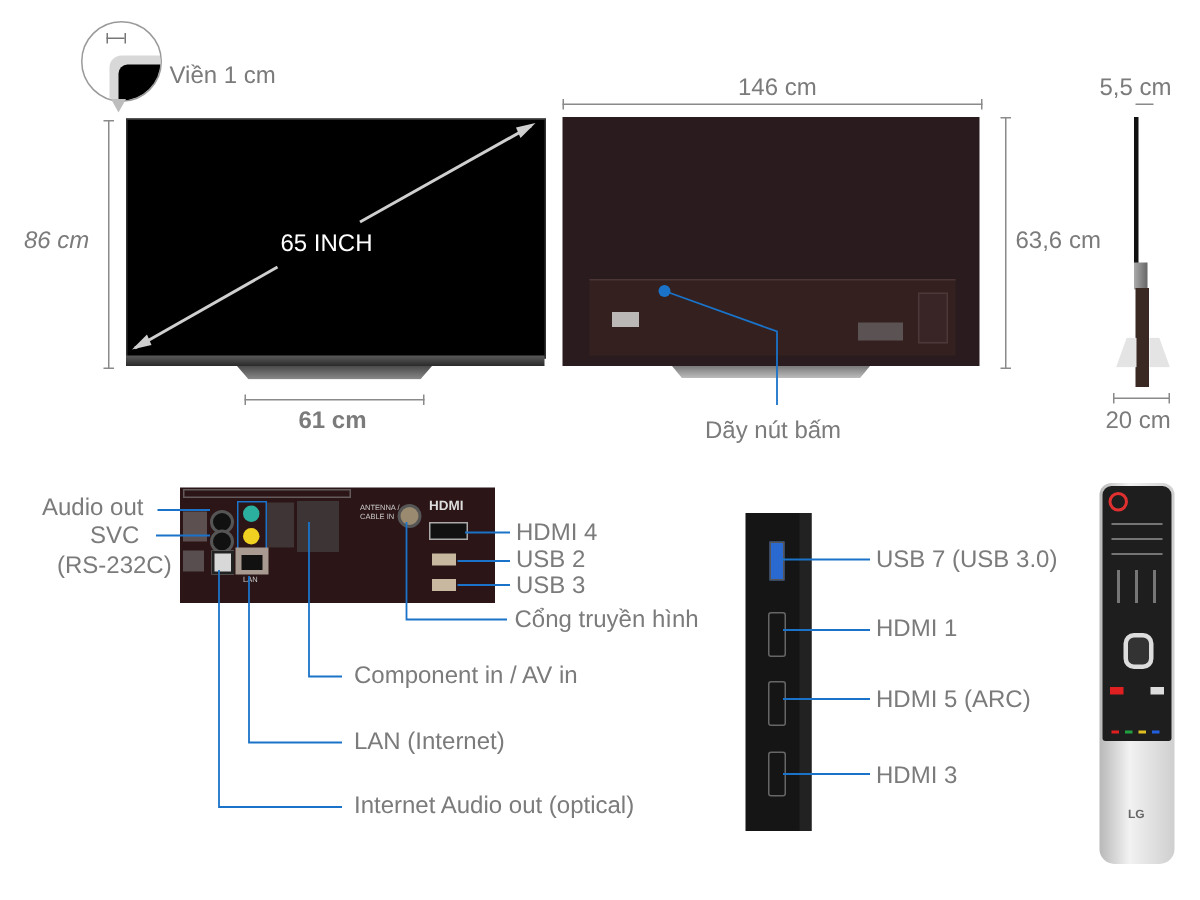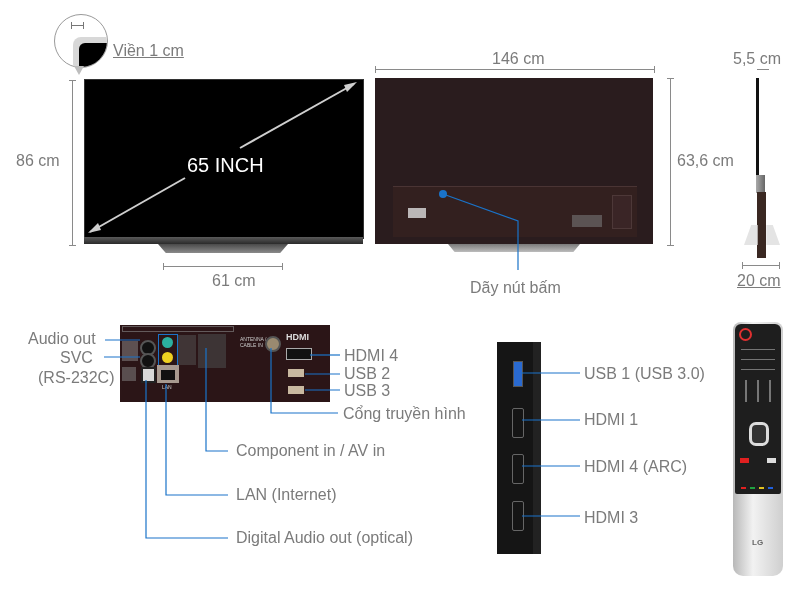--- a/index.html
+++ b/index.html
@@ -18,43 +18,43 @@
 <div>
 
   <div class="abs" style="left:54px;top:14px;width:52px;height:52px;border-radius:50%;border:1.5px solid #9a9a9a;background:#fff;overflow:hidden;">
     <div class="abs" style="left:18px;top:22px;width:40px;height:36px;background:#d8d8d8;border-radius:8px 0 0 0;"></div>
     <div class="abs" style="left:24px;top:28px;width:34px;height:30px;background:#000;border-radius:6px 0 0 0;"></div>
     <div class="abs" style="left:16px;top:10px;width:12px;height:1px;background:#777;"></div>
     <div class="abs" style="left:16px;top:7px;width:1px;height:7px;background:#777;"></div>
     <div class="abs" style="left:28px;top:7px;width:1px;height:7px;background:#777;"></div>
   </div>
   <div class="abs" style="left:74px;top:66px;width:0;height:0;border-left:5px solid transparent;border-right:5px solid transparent;border-top:9px solid #bdbdbd;"></div>
-  <span class="lbl" style="left:113px;top:43px;text-decoration:underline;">Viền 1 cm</span>
+  <span class="lbl" style="left:113px;top:43px;">Viền 1 cm</span>
 
   <div class="dimline" style="left:72px;top:80px;width:1px;height:166px;"></div>
   <div class="dimline" style="left:69px;top:80px;width:7px;height:1px;"></div>
   <div class="dimline" style="left:69px;top:245px;width:7px;height:1px;"></div>
-  <span class="lbl" style="left:16px;top:153px;">86 cm</span>
+  <span class="lbl" style="left:16px;top:153px;font-style:italic;">86 cm</span>
 
   <div class="abs" style="left:84px;top:79px;width:278px;height:158px;background:#000;border:1px solid #333;"></div>
   <div class="abs" style="left:84px;top:237px;width:279px;height:7px;background:linear-gradient(#5a5a5a,#2a2a2a);"></div>
   <div class="abs" style="left:158px;top:244px;width:130px;height:9px;background:linear-gradient(#4a4a4a,#8a8a8a);clip-path:polygon(0 0,100% 0,94% 100%,6% 100%);"></div>
 
   <svg style="left:0;top:0;width:800px;height:600px;pointer-events:none;">
     <line x1="90" y1="232" x2="185" y2="178" stroke="#cfcfcf" stroke-width="2"></line>
     <line x1="240" y1="148" x2="354" y2="84" stroke="#cfcfcf" stroke-width="2"></line>
     <polygon points="88,233 98,223 101,230" fill="#cfcfcf"></polygon>
     <polygon points="357,82 347,92 344,85" fill="#cfcfcf"></polygon>
   </svg>
-  <span class="lbl lbl-lg" style="left:187px;top:155px;color:#ffffff;font-size:20px;">65 INCH</span>
+  <span class="lbl lbl-lg" style="left:187px;top:155px;color:#ffffff;font-size:16px;">65 INCH</span>
 
   <div class="dimline" style="left:163px;top:266px;width:120px;height:1px;"></div>
   <div class="dimline" style="left:163px;top:263px;width:1px;height:7px;"></div>
   <div class="dimline" style="left:282px;top:263px;width:1px;height:7px;"></div>
-  <span class="lbl" style="left:212px;top:273px;">61 cm</span>
+  <span class="lbl" style="left:199px;top:273px;font-weight:bold;">61 cm</span>
 </div>
 
 <div>
   <div class="dimline" style="left:375px;top:69px;width:280px;height:1px;"></div>
   <div class="dimline" style="left:375px;top:66px;width:1px;height:7px;"></div>
   <div class="dimline" style="left:654px;top:66px;width:1px;height:7px;"></div>
   <span class="lbl" style="left:492px;top:51px;">146 cm</span>
 
   <div class="abs" style="left:375px;top:78px;width:278px;height:166px;background:#2a1c1e;"></div>
   <div class="abs" style="left:393px;top:186px;width:244px;height:50px;background:#33201f;border-top:1px solid #4a3434;"></div>
@@ -79,21 +79,21 @@
   <span class="lbl" style="left:733px;top:51px;">5,5 cm</span>
   <div class="dimline" style="left:757px;top:69px;width:12px;height:1px;"></div>
   <div class="abs" style="left:756px;top:78px;width:3px;height:102px;background:#111;"></div>
   <div class="abs" style="left:756px;top:175px;width:9px;height:18px;background:linear-gradient(90deg,#aaa,#666);"></div>
   <div class="abs" style="left:757px;top:192px;width:9px;height:66px;background:#3a2822;"></div>
   <div class="abs" style="left:744px;top:225px;width:36px;height:20px;background:#e4e4e4;clip-path:polygon(20% 0,38% 0,38% 100%,0 100%);"></div>
   <div class="abs" style="left:744px;top:225px;width:36px;height:20px;background:#e4e4e4;clip-path:polygon(62% 0,80% 0,100% 100%,62% 100%);"></div>
   <div class="dimline" style="left:742px;top:265px;width:38px;height:1px;"></div>
   <div class="dimline" style="left:742px;top:262px;width:1px;height:7px;"></div>
   <div class="dimline" style="left:779px;top:262px;width:1px;height:7px;"></div>
-  <span class="lbl" style="left:737px;top:273px;text-decoration:underline;">20 cm</span>
+  <span class="lbl" style="left:737px;top:273px;">20 cm</span>
 </div>
 
 <div>
   <div class="abs" style="left:120px;top:325px;width:210px;height:77px;background:#2b1517;"></div>
   <div class="abs" style="left:122px;top:326px;width:110px;height:4px;border:1px solid #888;opacity:.6;"></div>
 
   <div class="abs" style="left:140px;top:340px;width:12px;height:12px;border-radius:50%;background:#111;border:2px solid #555;"></div>
   <div class="abs" style="left:140px;top:353px;width:12px;height:12px;border-radius:50%;background:#111;border:2px solid #555;"></div>
   <div class="abs" style="left:122px;top:341px;width:16px;height:20px;background:#aaa;opacity:.4;"></div>
 
@@ -133,41 +133,41 @@
 
   <span class="lbl" style="left:28px;top:331px;">Audio out</span>
   <span class="lbl" style="left:60px;top:350px;">SVC</span>
   <span class="lbl" style="left:38px;top:370px;">(RS-232C)</span>
   <span class="lbl" style="left:344px;top:348px;text-align:center;">HDMI 4</span>
   <span class="lbl" style="left:344px;top:366px;">USB 2</span>
   <span class="lbl" style="left:344px;top:383px;">USB 3</span>
   <span class="lbl" style="left:343px;top:406px;">Cổng truyền hình</span>
   <span class="lbl" style="left:236px;top:443px;text-align:center;">Component in / AV in</span>
   <span class="lbl" style="left:236px;top:487px;">LAN (Internet)</span>
-  <span class="lbl" style="left:236px;top:530px;">Digital Audio out (optical)</span>
+  <span class="lbl" style="left:236px;top:530px;">Internet Audio out (optical)</span>
 </div>
 
 <div>
   <div class="abs" style="left:497px;top:342px;width:44px;height:212px;background:#151515;"></div>
   <div class="abs" style="left:533px;top:342px;width:8px;height:212px;background:#222;"></div>
   <div class="abs" style="left:513px;top:361px;width:8px;height:24px;background:#2a6ad0;border:1px solid #555;"></div>
   <div class="abs" style="left:512px;top:408px;width:10px;height:28px;border:1px solid #666;border-radius:2px;"></div>
   <div class="abs" style="left:512px;top:454px;width:10px;height:28px;border:1px solid #666;border-radius:2px;"></div>
   <div class="abs" style="left:512px;top:501px;width:10px;height:28px;border:1px solid #666;border-radius:2px;"></div>
   <svg style="left:0;top:0;width:800px;height:600px;pointer-events:none;">
     <g stroke="#1a73c9" stroke-width="1.2" fill="none">
       <polyline points="521,373 580,373"></polyline>
       <polyline points="522,420 580,420"></polyline>
       <polyline points="522,466 580,466"></polyline>
       <polyline points="522,516 580,516"></polyline>
     </g>
   </svg>
-  <span class="lbl" style="left:584px;top:366px;">USB 1 (USB 3.0)</span>
+  <span class="lbl" style="left:584px;top:366px;">USB 7 (USB 3.0)</span>
   <span class="lbl" style="left:584px;top:412px;">HDMI 1</span>
-  <span class="lbl" style="left:584px;top:459px;">HDMI 4 (ARC)</span>
+  <span class="lbl" style="left:584px;top:459px;">HDMI 5 (ARC)</span>
   <span class="lbl" style="left:584px;top:510px;">HDMI 3</span>
 </div>
 
 <div>
   <div class="abs" style="left:733px;top:322px;width:50px;height:254px;border-radius:8px 8px 10px 10px;background:linear-gradient(90deg,#b8b8b8,#f2f2f2 40%,#cfcfcf);"></div>
   <div class="abs" style="left:735px;top:324px;width:46px;height:170px;border-radius:6px 6px 2px 2px;background:#1e1e1e;"></div>
   <div class="abs" style="left:739px;top:328px;width:9px;height:9px;border-radius:50%;border:2px solid #e03030;"></div>
   <div class="abs" style="left:741px;top:345px;width:34px;height:30px;background:repeating-linear-gradient(#1e1e1e 0 4px,#9a9a9a 4px 5px,#1e1e1e 5px 10px);opacity:.7;"></div>
   <div class="abs" style="left:741px;top:380px;width:34px;height:22px;background:repeating-linear-gradient(90deg,#1e1e1e 0 4px,#cfcfcf 4px 6px,#1e1e1e 6px 12px);opacity:.5;"></div>
   <div class="abs" style="left:749px;top:422px;width:14px;height:18px;border-radius:7px;border:3px solid #ddd;background:#333;"></div>

